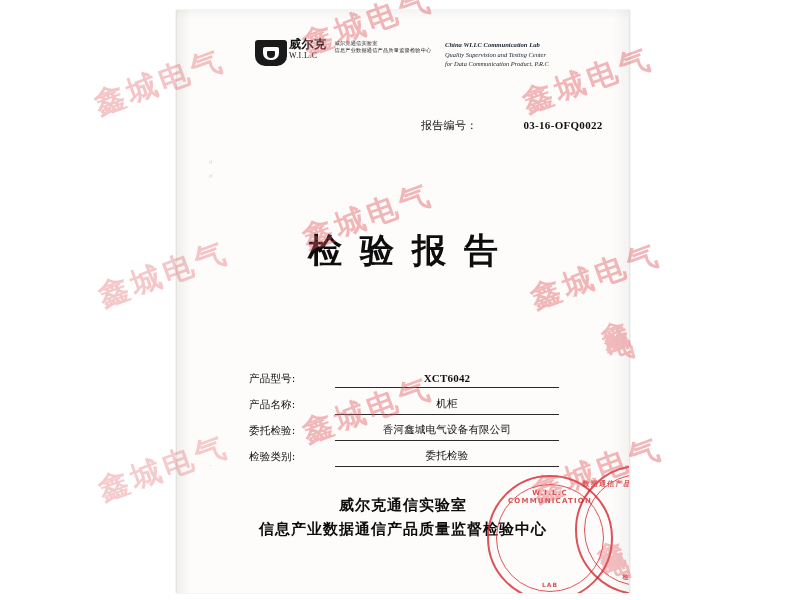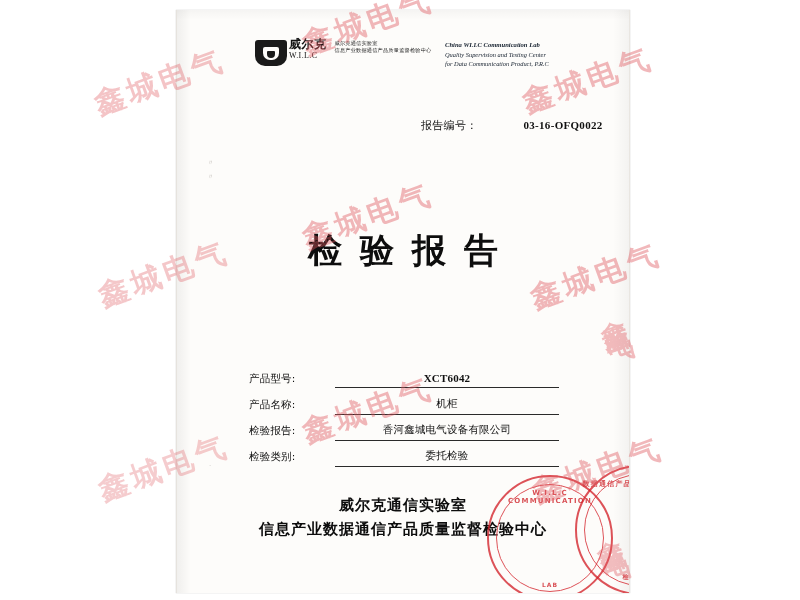--- a/index.html
+++ b/index.html
@@ -362,21 +362,21 @@
     <div class="fields">
       <div class="field-row">
         <div class="field-label">产品型号:</div>
         <div class="field-value mono">XCT6042</div>
       </div>
       <div class="field-row">
         <div class="field-label">产品名称:</div>
         <div class="field-value">机柜</div>
       </div>
       <div class="field-row">
-        <div class="field-label">检验报告:</div>
+        <div class="field-label">委托检验:</div>
         <div class="field-value">香河鑫城电气设备有限公司</div>
       </div>
       <div class="field-row">
         <div class="field-label">检验类别:</div>
         <div class="field-value">委托检验</div>
       </div>
     </div>
 
     <div class="issuer">
       <div class="line1">威尔克通信实验室</div>

